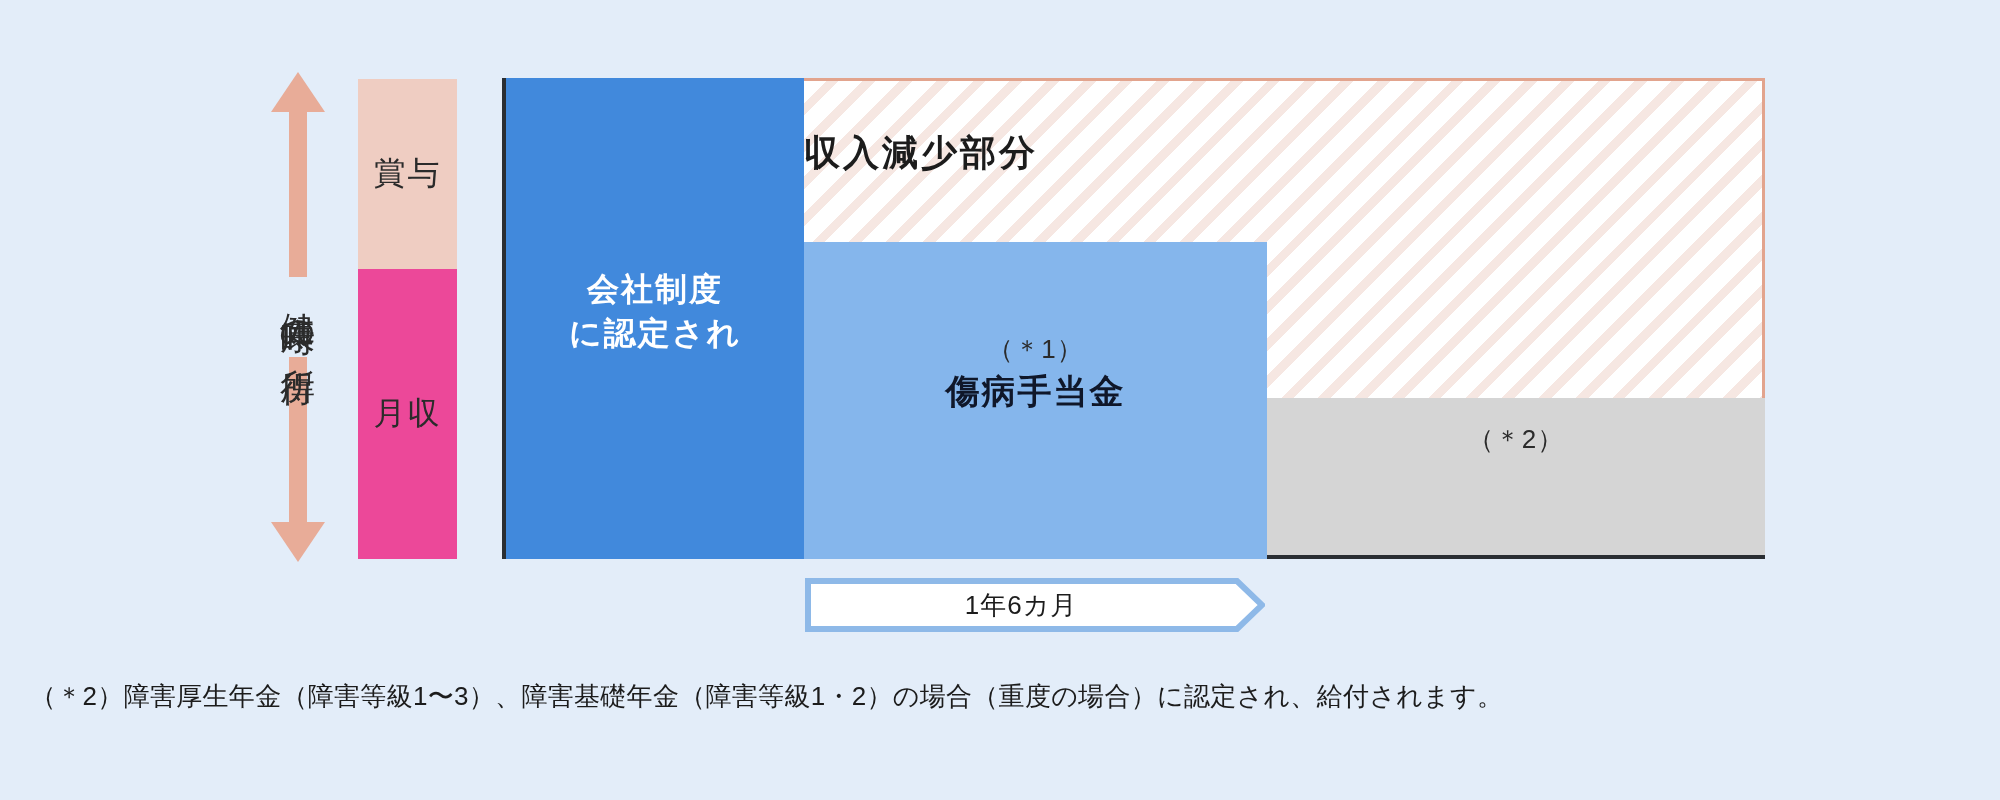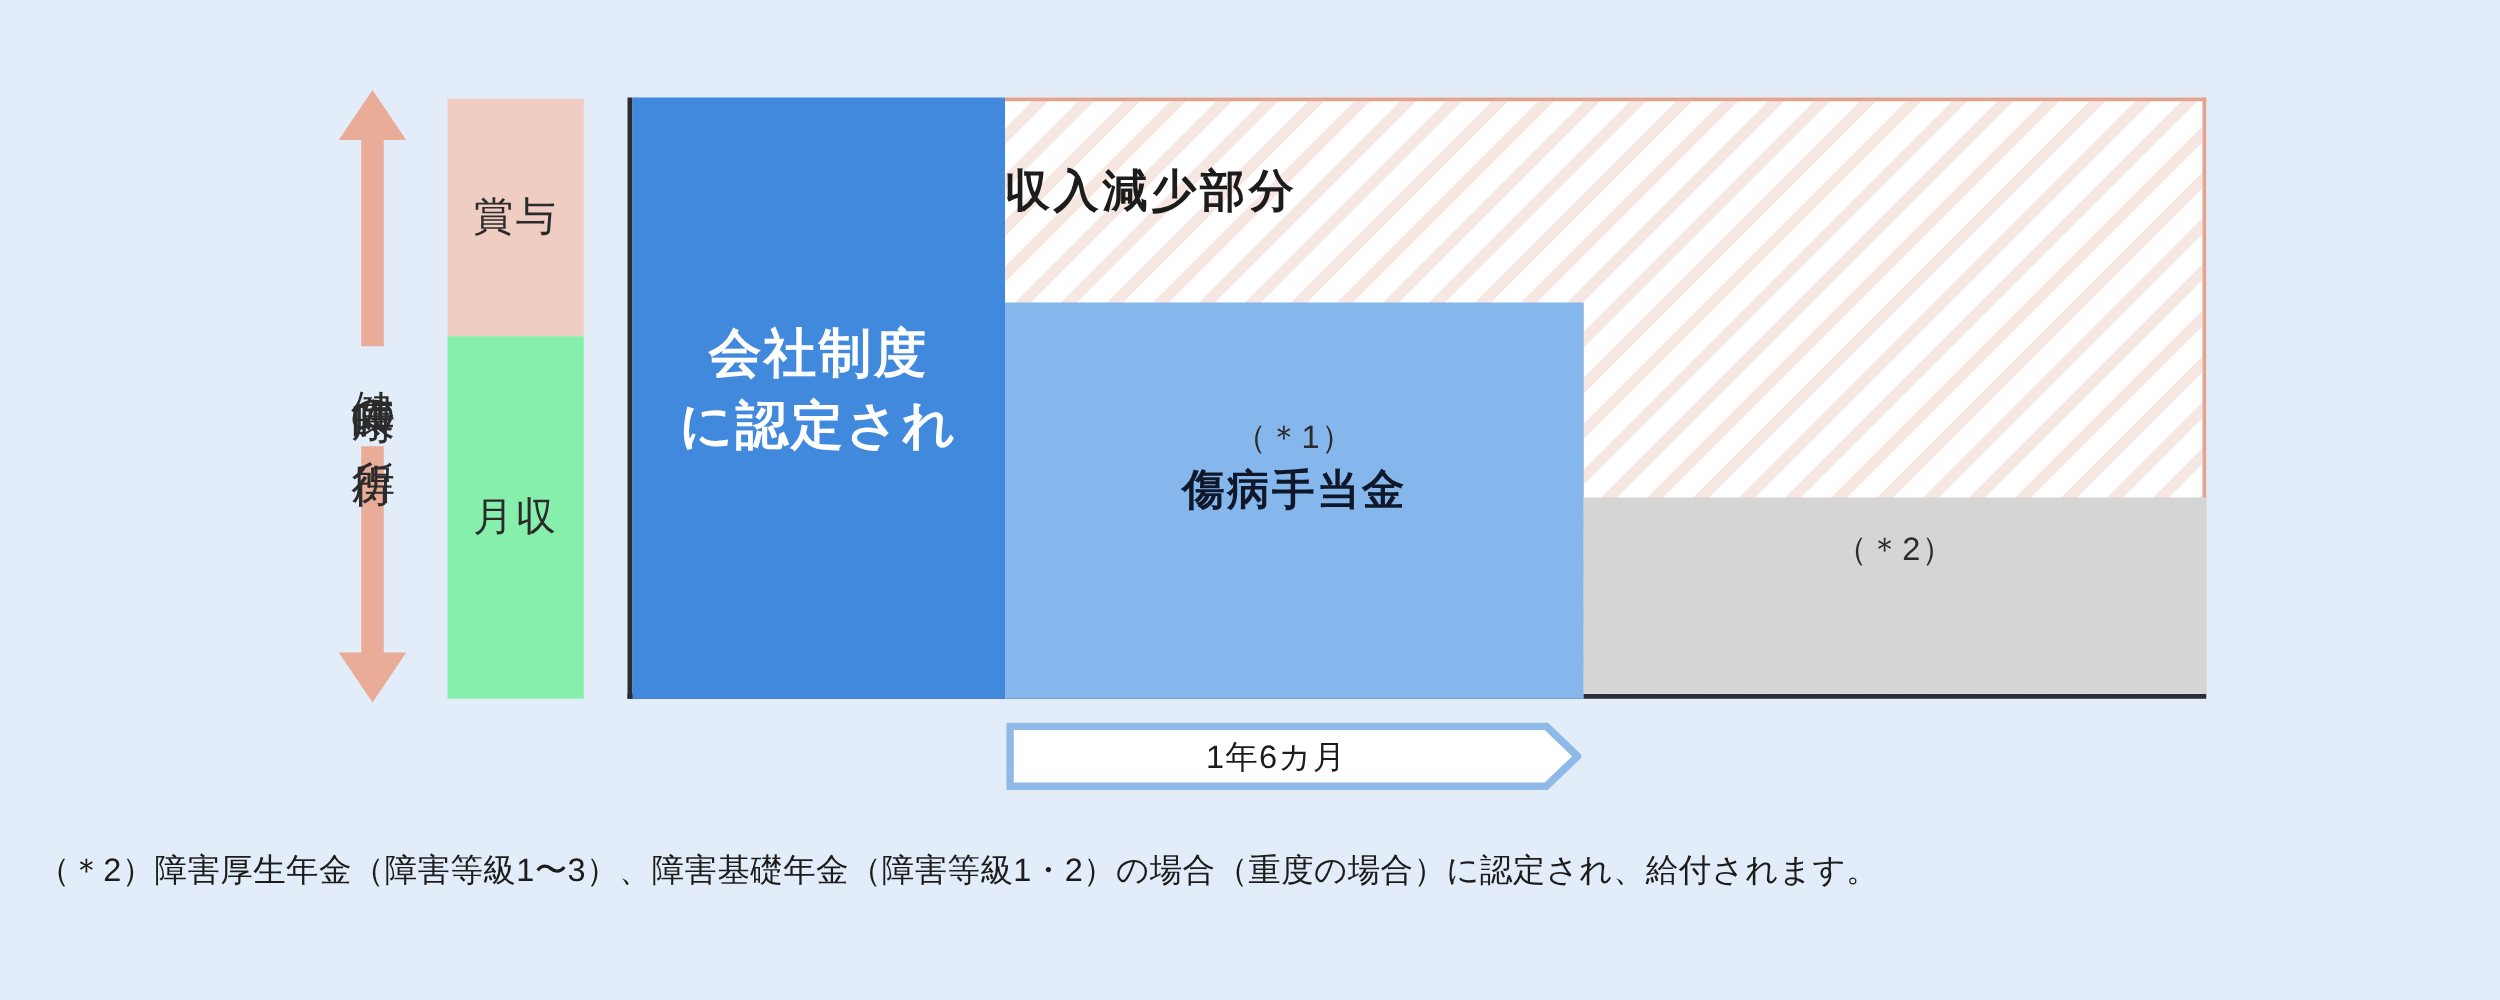--- a/index.html
+++ b/index.html
@@ -72,21 +72,21 @@
     background: #E3EDF9;
     padding: 8px 0;
     white-space: nowrap;
   }
 
   
   .income-bar {
     position: absolute;
     left: 358px;
     top: 79px;
-    width: 109px;
+    width: 99px;
     height: 480px;
     border-radius: 27px;
   }
   .income-seg {
     position: absolute;
     left: 0;
     width: 100%;
     display: flex;
     align-items: center;
     justify-content: center;
@@ -98,21 +98,21 @@
     letter-spacing: 2px;
   }
   .income-bonus {
     top: 0;
     height: 190px;
     background: #EFCDC2;
   }
   .income-monthly {
     top: 190px;
     height: 290px;
-    background: #86efac;
+    background: #ec4899;
   }
 
   
   .chart {
     position: absolute;
     left: 502px;
     top: 78px;
     width: 1263px;
     height: 481px;
     box-sizing: border-box;
@@ -157,21 +157,21 @@
     top: 0px;
     width: 298px;
     height: 481px;
     background: #4189DC;
     display: flex;
     align-items: center;
     justify-content: center;
   }
   .block-company .lbl {
     color: #FFFFFF;
-    font-size: 42px;
+    font-size: 32px;
     font-weight: 700;
     line-height: 1.35;
     text-align: center;
     letter-spacing: 2px;
     margin-top: -14px;
   }
 
   
   .block-sickness {
     position: absolute;

